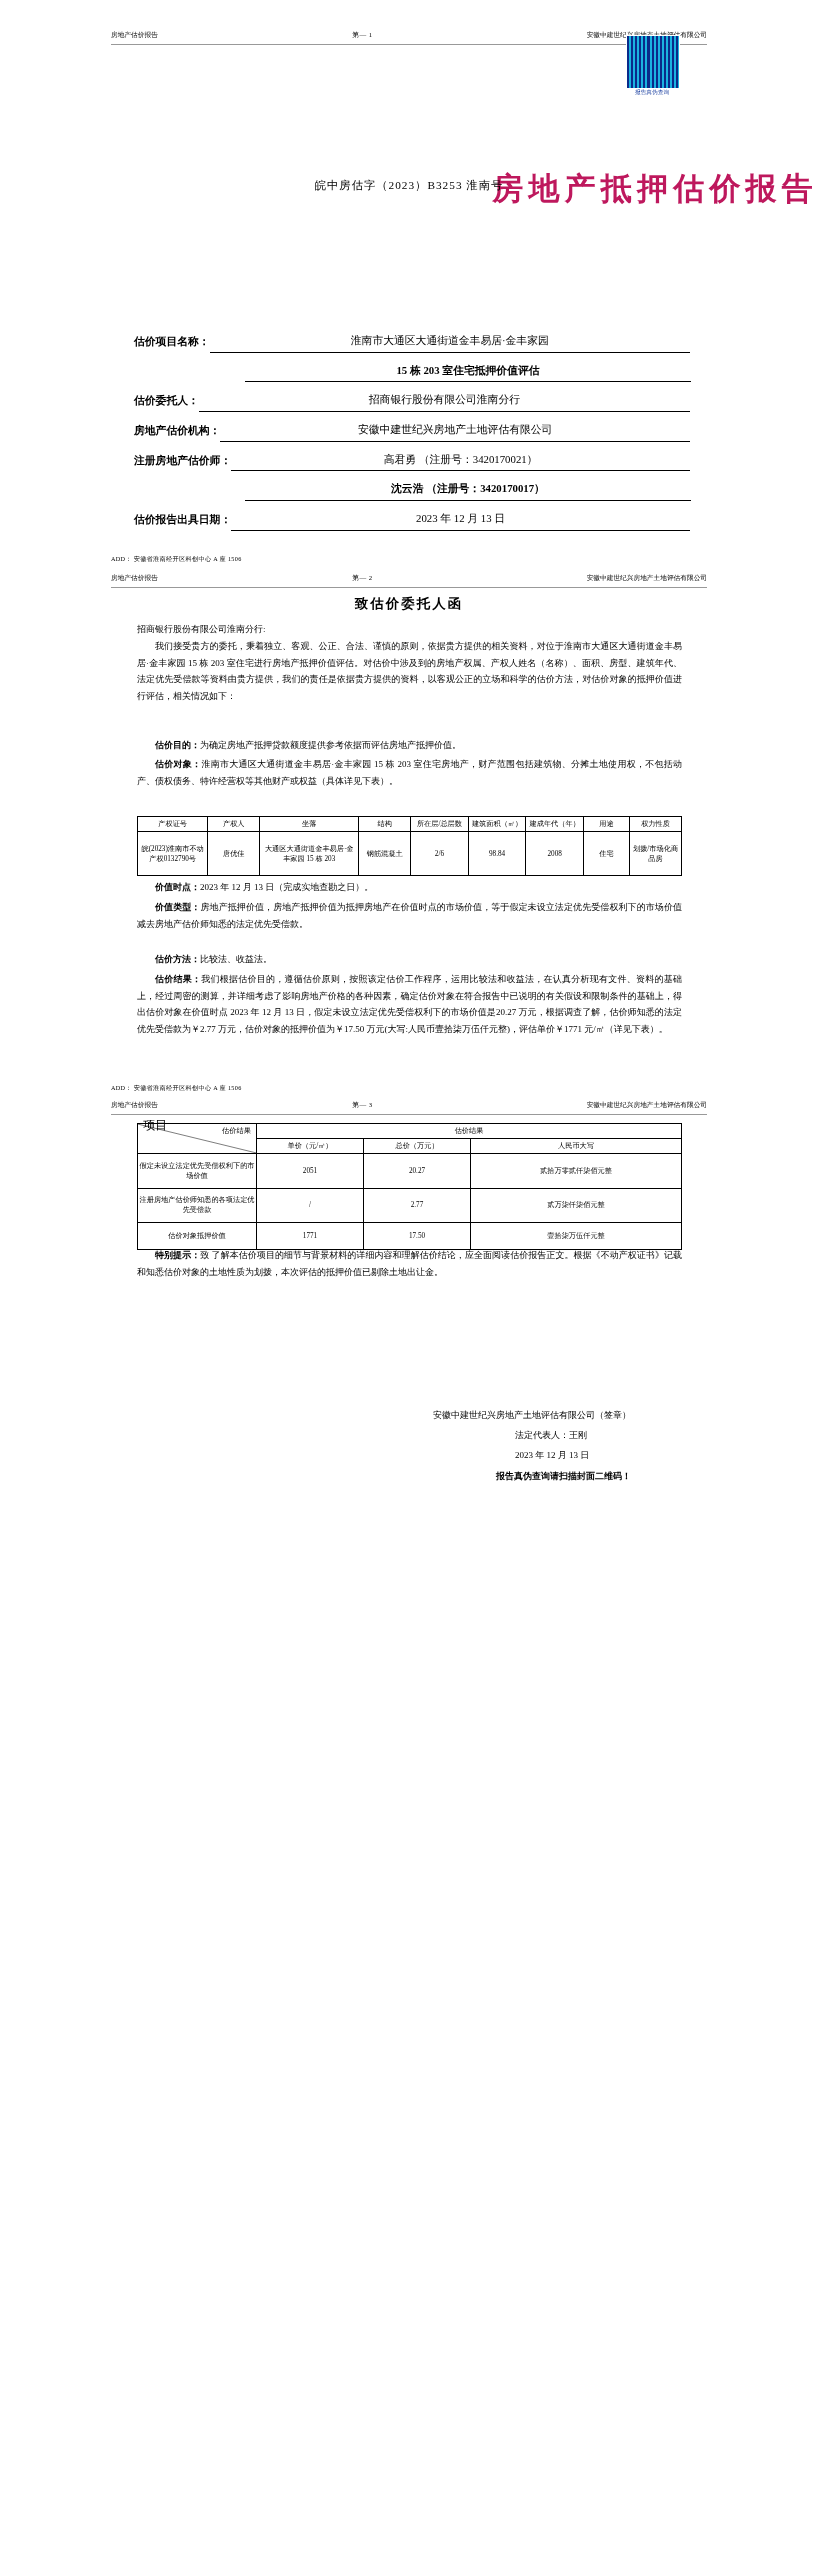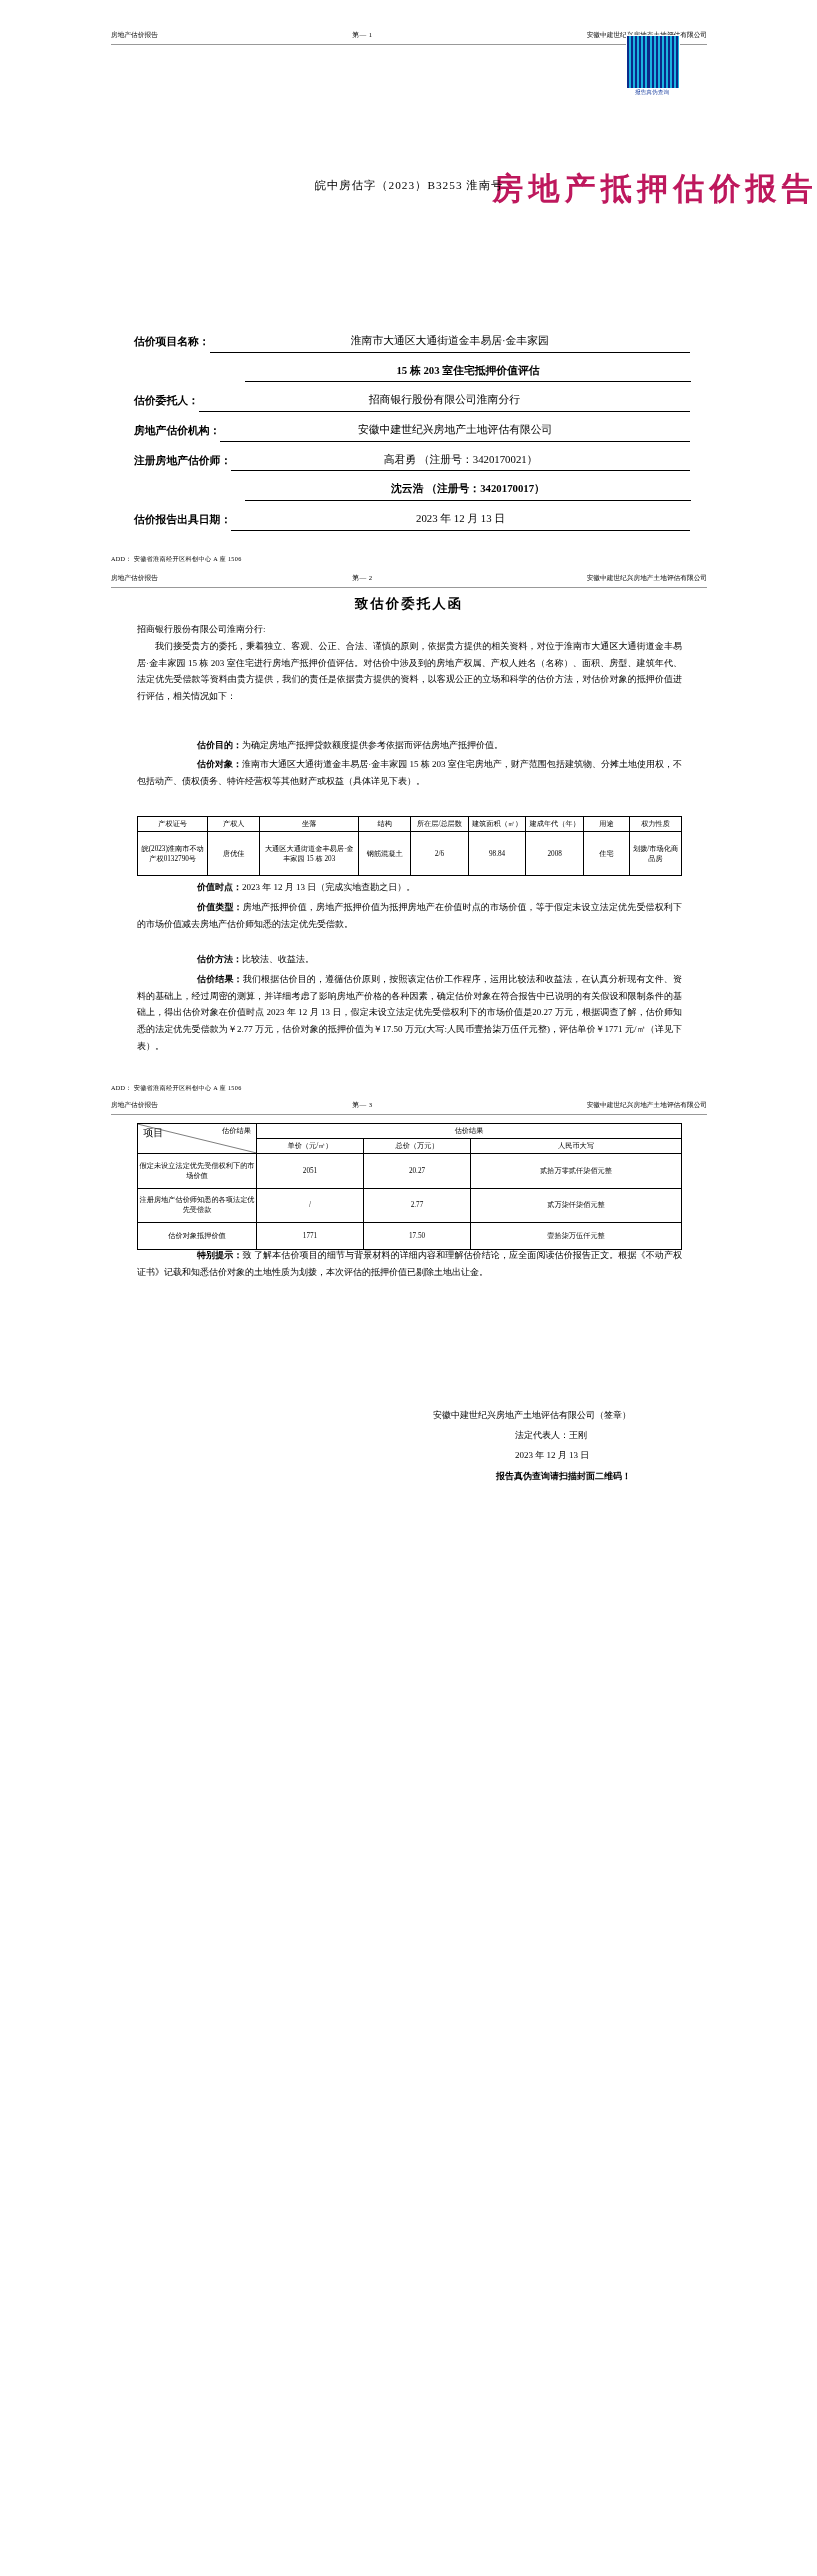--- a/index.html
+++ b/index.html
@@ -107,21 +107,21 @@
   .para{
     position:absolute;
     left:137px;
     width:545px;
     font-size:9px;
     line-height:1.85;
     text-align:justify;
     text-indent:2em;
     color:#000;
   }
-  .para b{font-weight:bold;margin-left:42px;}
+  .para b{font-weight:bold;}
   
   table.tbl{
     position:absolute;
     border-collapse:collapse;
     font-size:7.2px;
     color:#000;
   }
   table.tbl td,table.tbl th{
     border:0.5px solid #000;
     text-align:center;
@@ -138,21 +138,21 @@
     font-size:9px;
     line-height:2;
   }
   .sign.b{font-weight:bold;}
   .diag-cell{
     position:relative;
     height:29px;
     width:118px;
     padding:0 !important;
   }
-  .diag-cell .d1{position:absolute;left:5.2px;bottom:13px;font-size:10px;margin-top:48px;}
+  .diag-cell .d1{position:absolute;left:5.2px;bottom:19px;font-size:12px;margin-top:48px;}
   .diag-cell .d2{position:absolute;right:5.2px;top:2.1px;font-size:7.2px;}
   .diag-cell svg{position:absolute;left:0;top:0;}
 </style>
 </head>
 <body>
 
 <div class="page">
 
   <div class="hdr" style="top:28px;">
     <span class="left">房地产估价报告</span>

